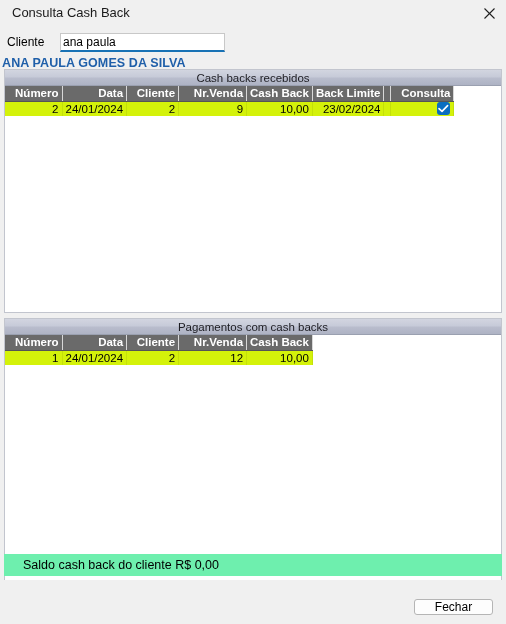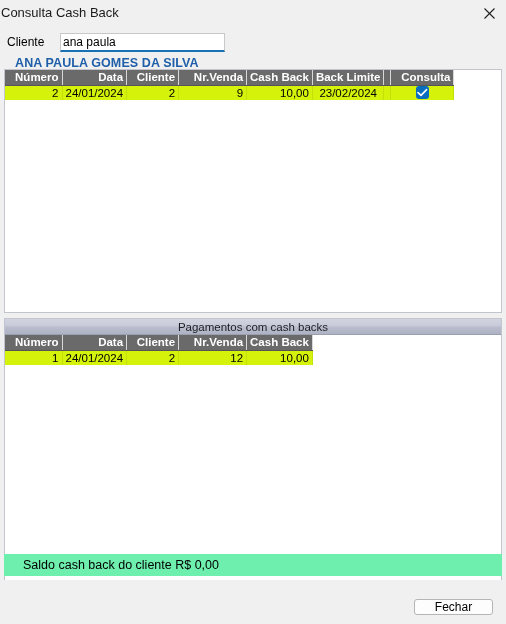--- a/index.html
+++ b/index.html
@@ -21,21 +21,21 @@
   .titlebar {
     height: 26px;
     background: #f0f0f0;
     display: flex;
     align-items: center;
     position: relative;
   }
   .titlebar-text {
     font-size: 13px;
     color: #1a1a1a;
-    padding-left: 1px;
+    padding-left: 12px;
     line-height: 26px;
   }
   .close-btn {
     position: absolute;
     right: 0;
     top: 0;
     width: 34px;
     height: 26px;
     display: flex;
     align-items: center;
@@ -65,21 +65,21 @@
     border-bottom: 2px solid #1872b5;
     background: #ffffff;
     font-family: "Liberation Sans", sans-serif;
     font-size: 12px;
     color: #000;
     padding: 8px 2px;
     outline: none;
     border-radius: 0;
   }
   .cliente-name {
-    padding-left: 15px;
+    padding-left: 2px;
     margin-top: 2px;
     font-size: 12.5px;
     font-weight: bold;
     color: #1f5fa9;
     letter-spacing: 0.1px;
   }
 
   
   .grid-panel {
     position: absolute;
@@ -131,21 +131,21 @@
     color: #000;
     height: 15px;
     padding: 0 3px;
     box-sizing: border-box;
     border-right: 1px solid #c4e009;
     white-space: nowrap;
     overflow: hidden;
     font-size: 11.5px;
   }
   table.grid td.right { text-align: right; }
-  table.grid td.left  { text-align: center; }
+  table.grid td.left  { text-align: right; }
   table.grid td.center{ text-align: center; }
 
   
   .chk {
     display: inline-block;
     width: 13px;
     height: 13px;
     background: #0a6ec0;
     border-radius: 3px;
     position: relative;
@@ -212,20 +212,21 @@
   </div>
 </div>
 
 <div class="cliente-row">
   <span class="cliente-label">Cliente</span>
   <input class="cliente-input" type="text" value="ana paula" style="">
 </div>
 <div class="cliente-name">ANA PAULA GOMES DA SILVA</div>
 
 <div class="grid-panel" id="grid-recebidos">
+  <div class="grid-caption">Cash backs recebidos</div>
   <table class="grid">
     <colgroup>
         <col style="width: 57px;">
         <col style="width: 61px;">
         <col style="width: 52px;">
         <col style="width: 68px;">
         <col style="width: 62px;">
         <col style="width: 65px;">
         <col style="width: 6px;">
         <col style="width: 63px;">

